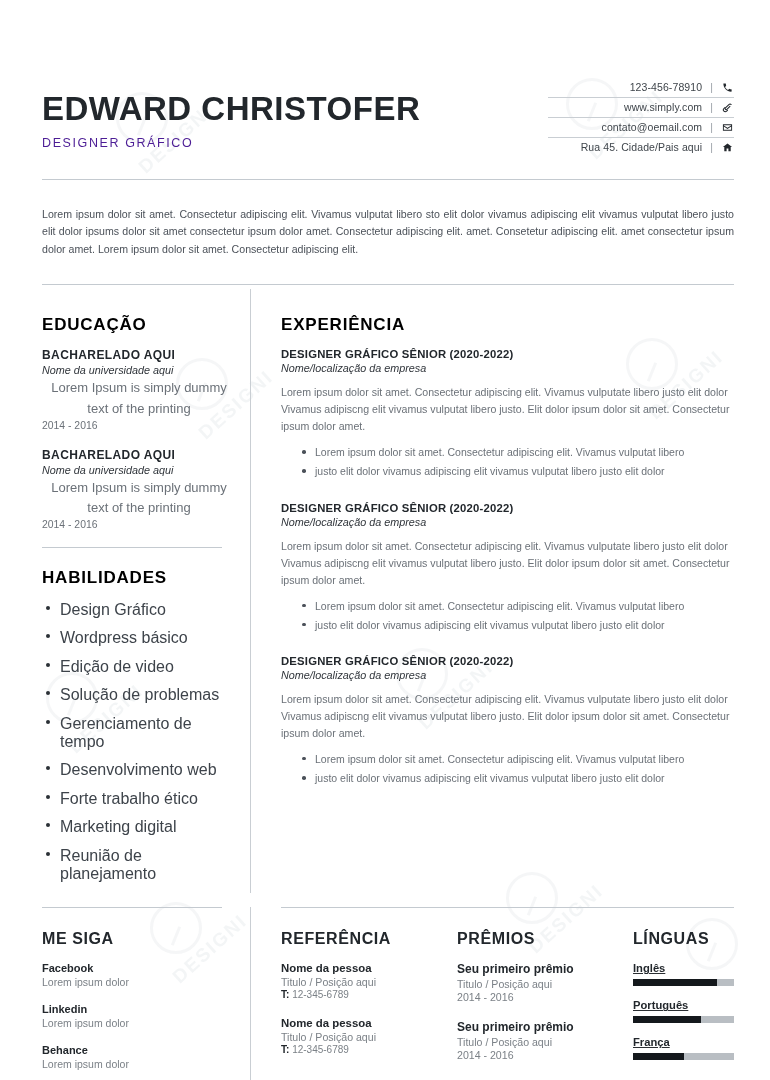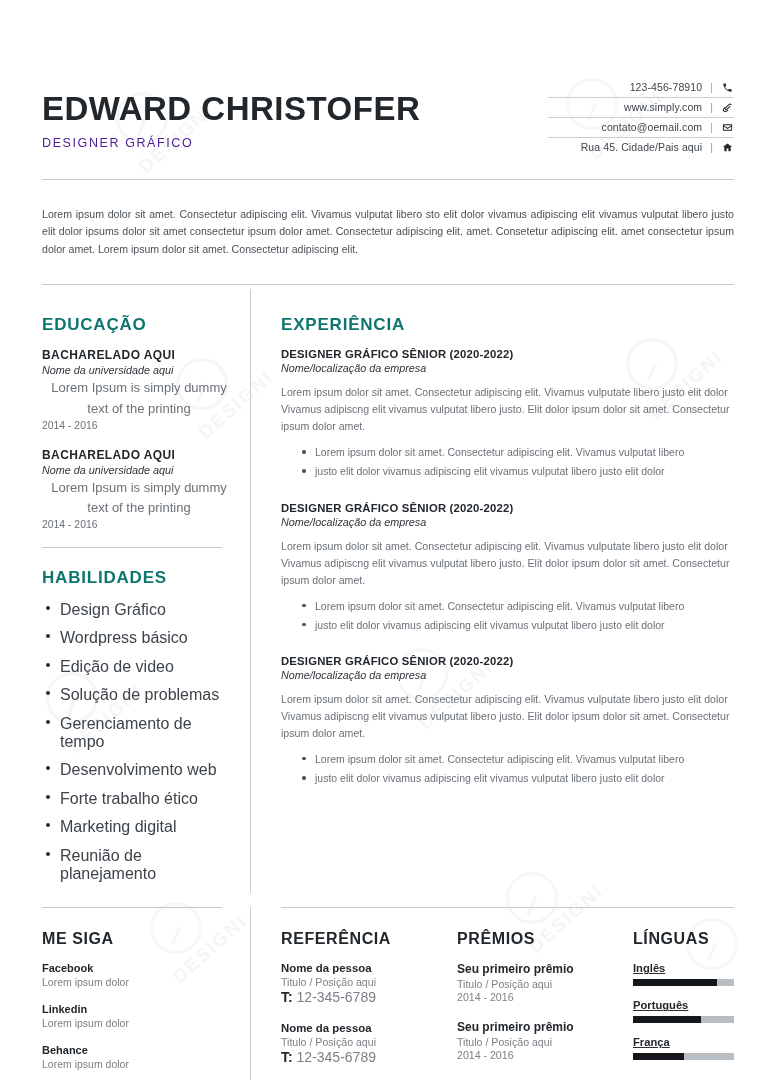--- a/index.html
+++ b/index.html
@@ -161,21 +161,21 @@
     flex: 1 1 auto;
     padding-top: 30px;
     padding-left: 30px;
     box-sizing: border-box;
   }
 
   .sub-title {
     font-size: 17px;
     font-weight: 700;
     letter-spacing: 0.8px;
-    color: #0f766e;
+    color: #000000;
     margin: 0 0 13px 0;
   }
 
   
   .edu-entry { margin-bottom: 17px; }
   .edu-degree {
     font-size: 12px;
     font-weight: 700;
     letter-spacing: 0.4px;
     color: #22272c;
@@ -342,21 +342,21 @@
     font-weight: 700;
     color: #22272c;
     margin-bottom: 2px;
   }
   .ref-role {
     font-size: 10.6px;
     color: #7b8187;
     margin-bottom: 1px;
   }
   .ref-phone {
-    font-size: 14px;
+    font-size: 10px;
     color: #7b8187;
   }
   .ref-phone b { color: #22272c; }
 
   .awd-entry { margin-bottom: 17px; }
   .awd-name {
     font-size: 12px;
     font-weight: 700;
     color: #22272c;
     margin-bottom: 2px;

